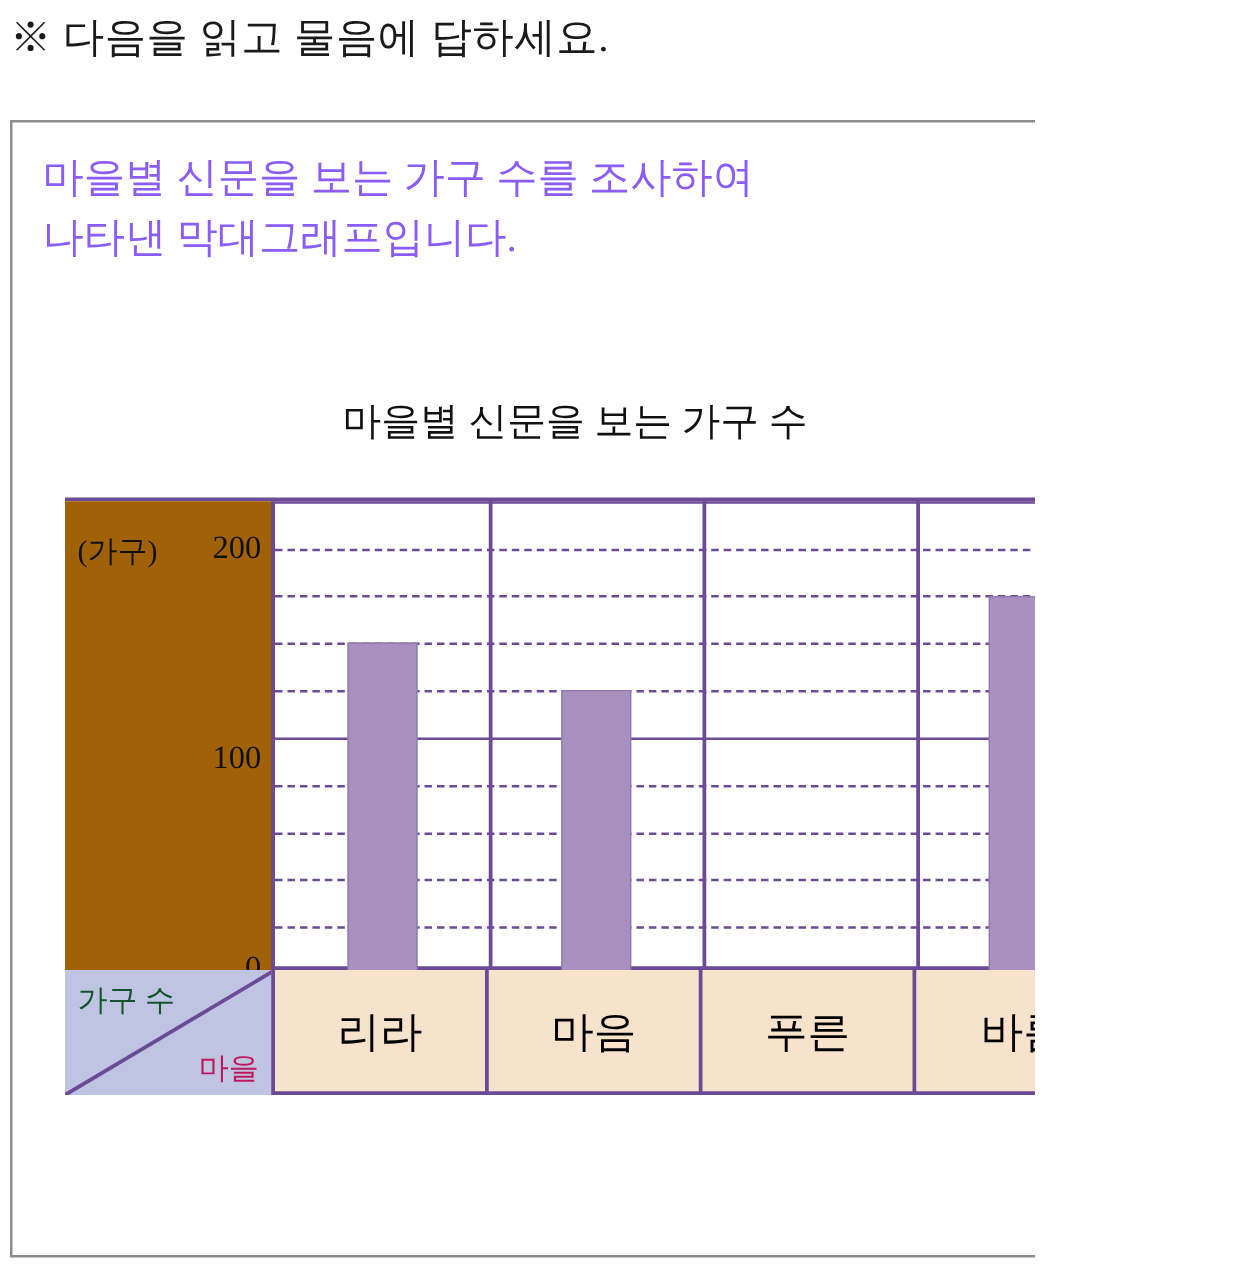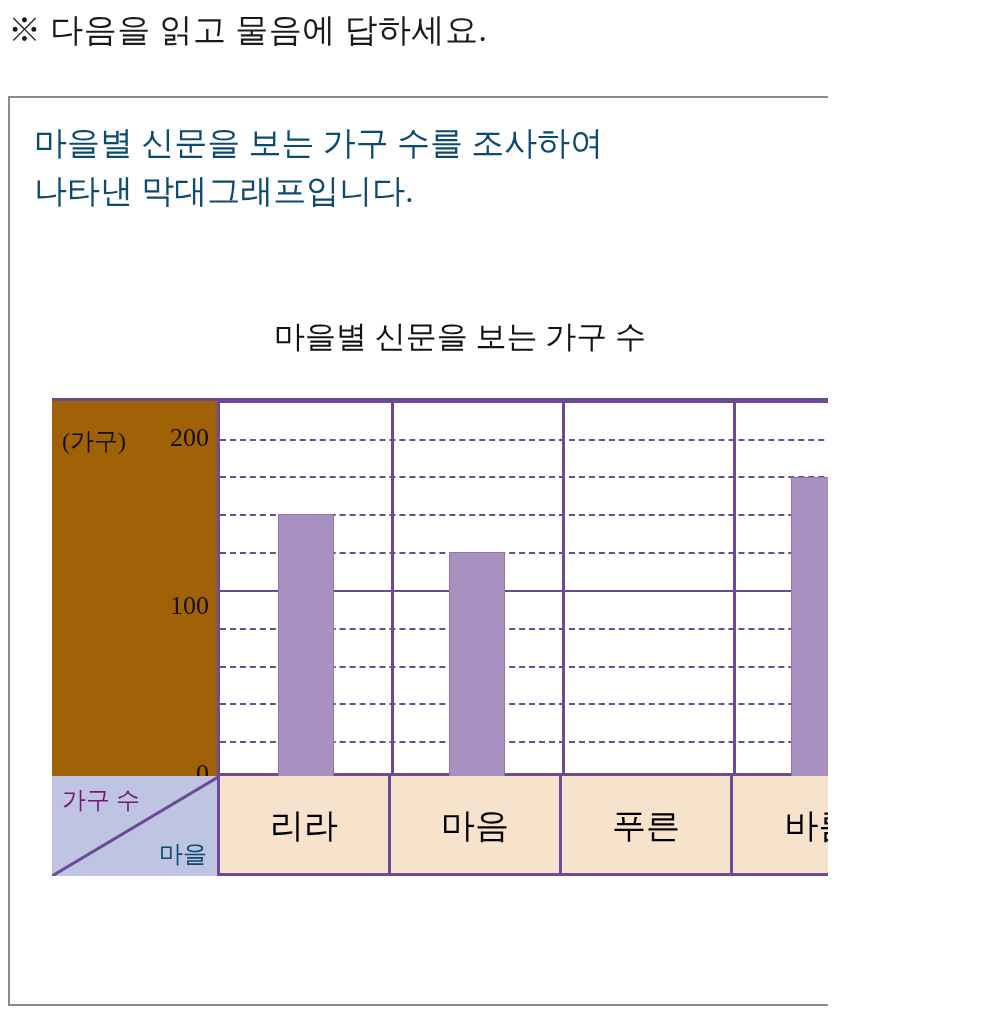--- a/index.html
+++ b/index.html
@@ -34,21 +34,21 @@
     border: 2px solid #8c8c8c;
     background: #ffffff;
   }
 
   .prompt {
     position: absolute;
     left: 24px; top: 22px;
     width: 900px;
     font-size: 33px;
     line-height: 1.45;
-    color: #0c4a6e;
+    color: #8b5cf6;
   }
 
   .chart-title {
     position: absolute;
     left: 0; top: 218px;
     width: 900px;
     text-align: center;
     font-size: 31px;
     color: #111111;
   }
@@ -146,28 +146,28 @@
   }
   .corner-diag {
     position: absolute;
     left: 0; top: 0;
     width: 168px; height: 100px;
   }
   .corner-top-label {
     position: absolute;
     left: 10px; top: 8px;
     font-size: 24px;
-    color: #701a75;
+    color: #14532d;
     white-space: nowrap;
   }
   .corner-bottom-label {
     position: absolute;
     right: 10px; bottom: 6px;
     font-size: 24px;
-    color: #0c4a6e;
+    color: #be185d;
     white-space: nowrap;
   }
   .cat-cell {
     position: absolute;
     top: 0; height: 100px;
     display: flex;
     align-items: center;
     justify-content: center;
     font-size: 34px;
     color: #000000;

